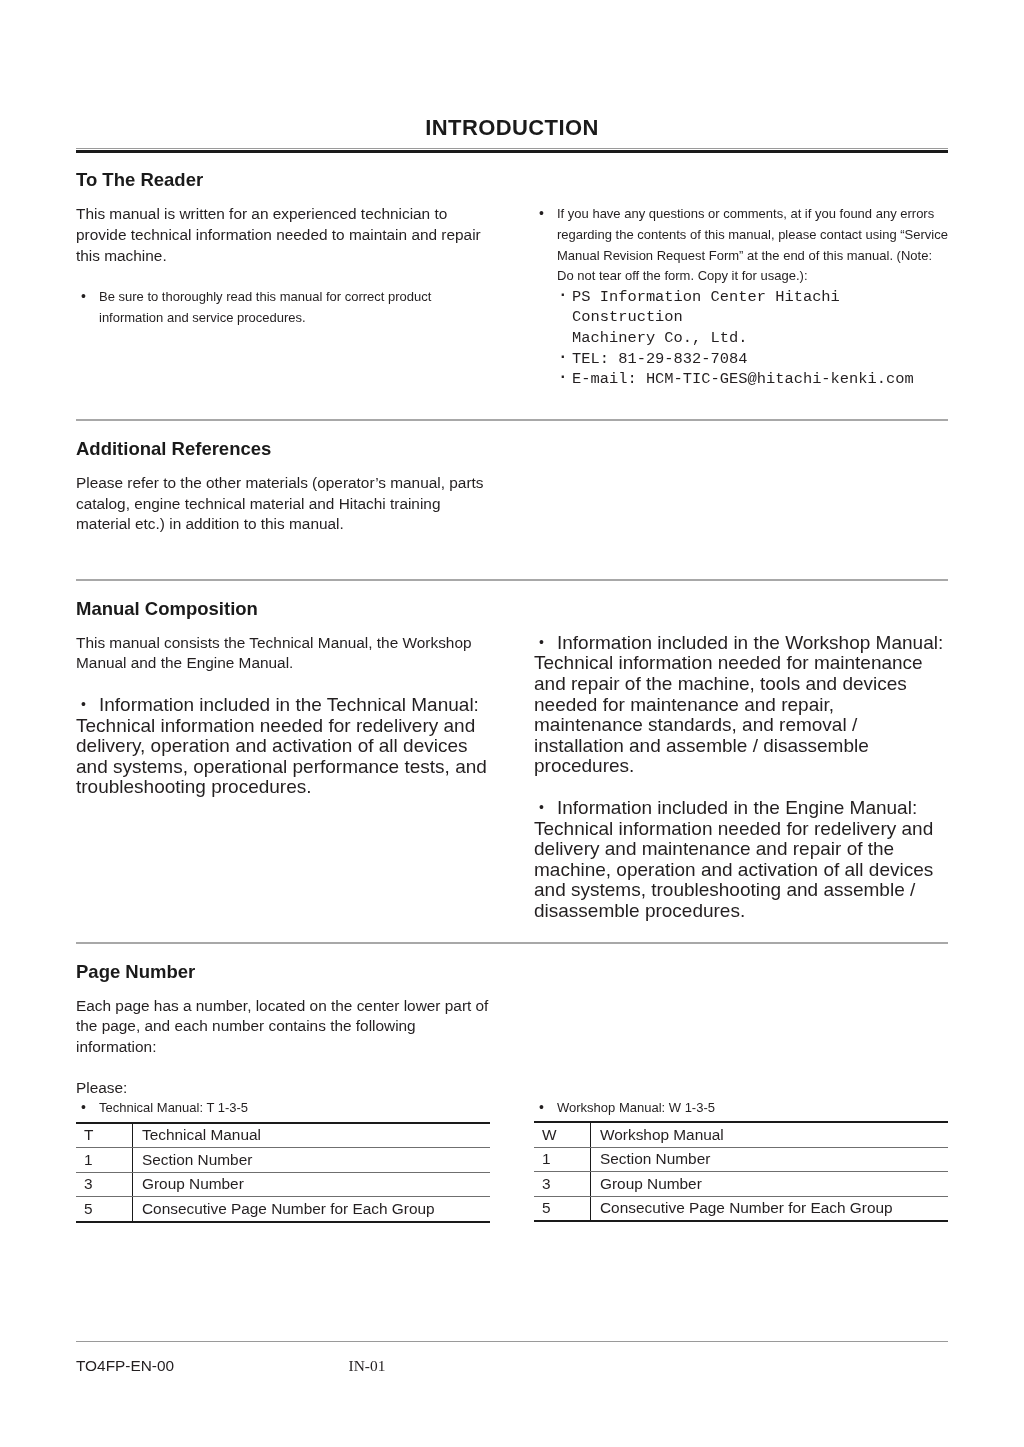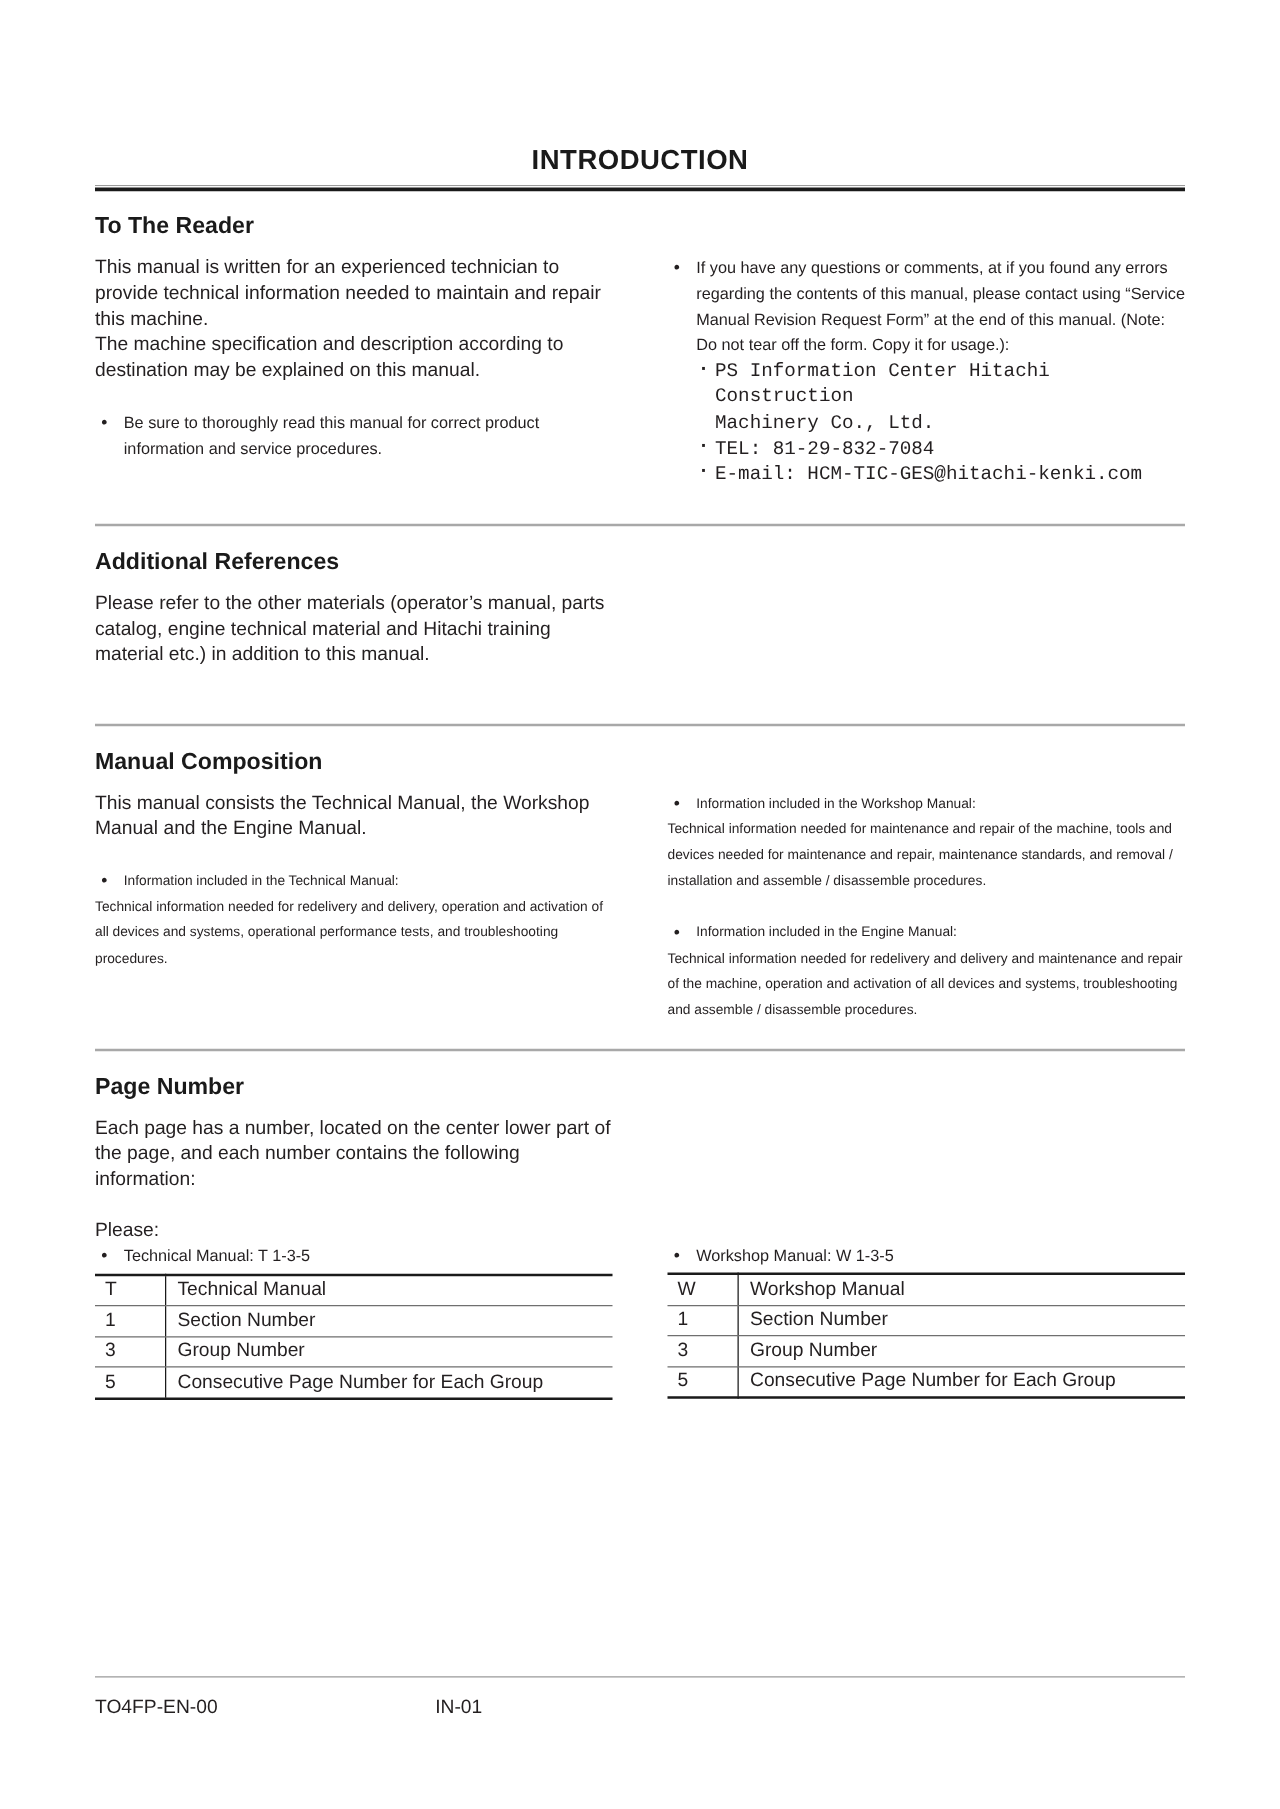--- a/index.html
+++ b/index.html
@@ -101,21 +101,21 @@
   ul.bul > li::before {
     content: "\2022";
     position: absolute;
     left: 5px;
     top: -1px;
     font-size: 14px;
   }
 
   
   .bul-flush {
-    font-size: 11px;
+    font-size: 19px;
     line-height: 20.6px;
     position: relative;
   }
   .bul-flush .lead {
     padding-left: 23px;
     display: block;
     position: relative;
   }
   .bul-flush .lead::before {
     content: "\2022";
@@ -204,41 +204,41 @@
   .footer .pageno {
     position: absolute;
     left: 0;
     top: 0;
     width: 872px;
     text-align: center;
     font-size: 15.4px;
     color: #231f20;
     padding-right: 290px;
     box-sizing: border-box;
+    font-family: Liberation Serif, serif;
   }
 </style>
 </head>
 <body>
 
 <div class="page">
 
   <h1 class="doc-title">INTRODUCTION</h1>
   <div class="title-rule">
     <div class="thin"></div>
     <div class="gap"></div>
     <div class="thick"></div>
   </div>
 
   <div style="height:16px"></div>
   <h2 class="section-heading">To The Reader</h2>
 
   <div class="cols" style="margin-top:13px">
     <div class="col left">
       <p class="body-text">This manual is written for an experienced technician to provide technical information needed to maintain and repair this machine.</p>
-      <p class="body-text">The machine specification and description according to destination may be explained on this manual.</p>
       <ul class="bul" style="margin-top:21px">
         <li>Be sure to thoroughly read this manual for correct product information and service procedures.</li>
       </ul>
     </div>
 
     <div class="col right">
       <ul class="bul">
         <li>If you have any questions or comments, at if you found any errors regarding the contents of this manual, please contact using “Service Manual Revision Request Form” at the end of this manual. (Note: Do not tear off the form. Copy it for usage.):</li>
       </ul>
       <ul class="subbul">

